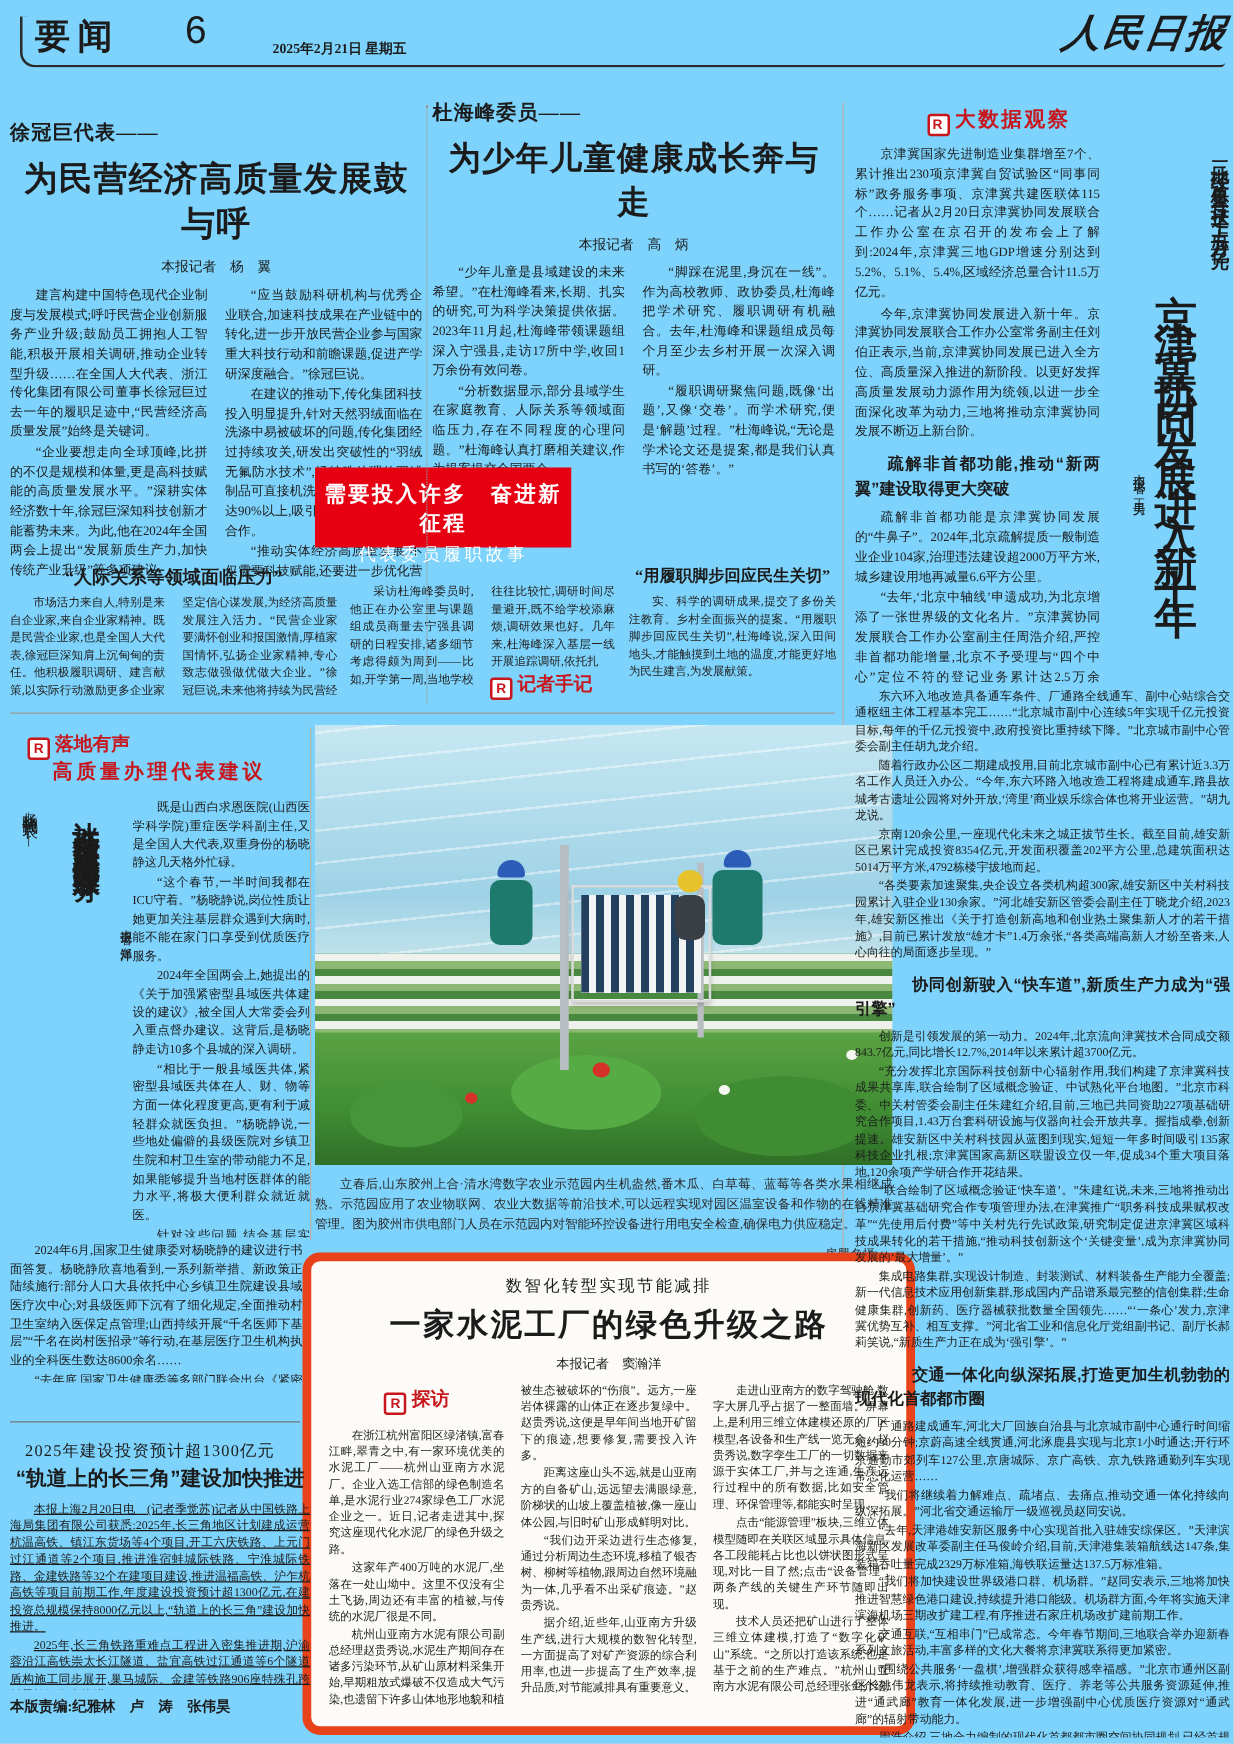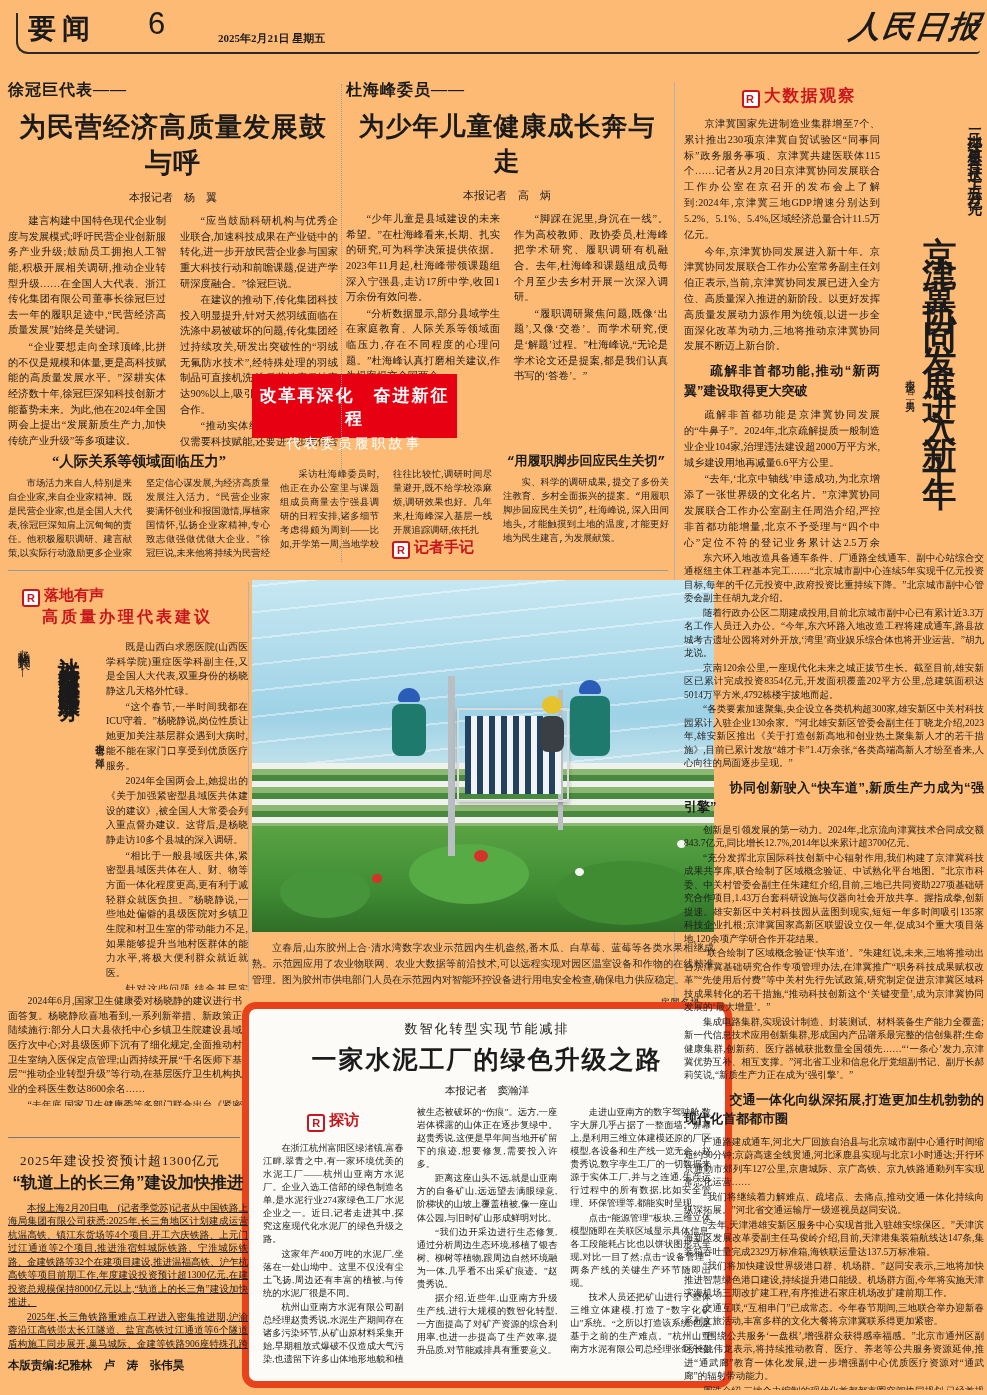--- a/index.html
+++ b/index.html
@@ -1,16 +1,16 @@
 <!DOCTYPE html>
 <html><head>
 <meta charset="utf-8">
 <style>
   html,body{margin:0;padding:0;background:#dedbd4;}
-  .page{position:relative;width:987px;height:1395px;margin:0 auto;background:#fdba74;
+  .page{position:relative;width:987px;height:1395px;margin:0 auto;background:#7dd3fc;
         font-family:"Liberation Serif","DejaVu Serif",serif;color:#1b1b1b;overflow:hidden;}
   .abs{position:absolute;}
   p{margin:0 0 1px 0;text-indent:2em;}
   .jt{text-align:justify;}
   .sans{font-family:"Liberation Sans","DejaVu Sans",sans-serif;}
   .red{color:#c8161d;}
   .r-icon{display:inline-block;width:14px;height:14px;line-height:14px;text-align:center;
         border:2px solid #c8161d;border-radius:3px;color:#c8161d;font-weight:bold;font-size:11px;
         font-family:"Liberation Sans",sans-serif;margin-right:4px;vertical-align:-2px;background:#fff;}
   .vert{writing-mode:vertical-rl;}
@@ -24,39 +24,39 @@
   
   .header-line{left:16px;top:13px;width:962px;height:39px;border-left:2.5px solid #2a2a2a;
         border-bottom:2.5px solid #2a2a2a;border-bottom-left-radius:12px;border-bottom-right-radius:4px;}
   .sec-name{left:28px;top:10px;font-size:28px;font-weight:bold;letter-spacing:6px;}
   .page-no{left:148px;top:6px;font-size:31px;font-family:"Liberation Sans",sans-serif;}
   .page-date{left:218px;top:31px;font-size:11px;font-weight:bold;}
   .masthead{left:850px;top:6px;font-size:31px;font-weight:900;font-style:italic;
         transform:skewX(-8deg);letter-spacing:2px;}
 
   
-  .art1{left:8px;top:80px;width:330px;}
+  .art1{left:8px;top:96px;width:330px;}
   .art2{left:346px;top:80px;width:322px;}
   .kicker{font-size:16px;font-weight:bold;letter-spacing:1px;}
   .hl{font-weight:bold;text-align:center;letter-spacing:1px;margin-top:8px;}
   .art1 .hl{font-size:27px;} .art2 .hl{font-size:26px;}
   .byline{text-align:center;font-size:11px;margin:9px 0 8px;}
   .art-body{font-size:10.3px;line-height:1.52;height:252px;}
 
   .slogan{left:252px;top:374px;width:205px;height:64px;background:#e60012;color:#fff;text-align:center;}
   .slogan .l1{font-size:17px;font-weight:bold;letter-spacing:2px;margin-top:10px;
         font-family:"Liberation Sans",sans-serif;}
   .slogan .l2{font-size:14px;margin-top:5px;letter-spacing:3px;}
 
   
   .q-title{text-align:center;font-weight:bold;font-size:14.5px;margin-bottom:6px;}
   .q-body{font-size:9.3px;line-height:1.5;color:#222;}
   .q1{left:8px;top:452px;width:262px;}
   .q2{left:280px;top:468px;width:212px;}
-  .q3{left:503px;top:452px;width:166px;font-family:Liberation Mono, monospace;}
+  .q3{left:503px;top:452px;width:166px;}
   .q3 .q-title{font-size:13px;}
   .memo-label{left:392px;top:538px;font-size:15px;font-weight:bold;}
 
   .hr1{left:8px;top:570px;width:660px;}
   .vd1{left:341px;top:84px;height:478px;}
   .v2{left:674px;top:82px;height:1306px;}
   .v3{left:248px;top:582px;height:410px;}
 
   
   .land-label{left:22px;top:586px;font-size:15px;font-weight:bold;}
@@ -153,21 +153,21 @@
     <div class="art-body cols2 jt clip">
       <p>“少年儿童是县域建设的未来希望。”在杜海峰看来,长期、扎实的研究,可为科学决策提供依据。2023年11月起,杜海峰带领课题组深入宁强县,走访17所中学,收回1万余份有效问卷。</p>
       <p>“分析数据显示,部分县域学生在家庭教育、人际关系等领域面临压力,存在不同程度的心理问题。”杜海峰认真打磨相关建议,作为提案提交全国两会。</p>
       <p>“脚踩在泥里,身沉在一线”。作为高校教师、政协委员,杜海峰把学术研究、履职调研有机融合。去年,杜海峰和课题组成员每个月至少去乡村开展一次深入调研。</p>
       <p>“履职调研聚焦问题,既像‘出题’,又像‘交卷’。而学术研究,便是‘解题’过程。”杜海峰说,“无论是学术论文还是提案,都是我们认真书写的‘答卷’。”</p>
 
     </div>
   </div>
 
   <div class="abs slogan">
-    <div class="l1">改革再深化　奋进新征程</div>
+    <div class="l1">需要投入许多　奋进新征程</div>
     <div class="l2">代表委员履职故事</div>
   </div>
 
   <div class="abs q1">
     <div class="q-title">“人际关系等领域面临压力”</div>
     <div class="q-body cols2 jt clip" style="height:86px;">
       <p style="text-indent:2em;">市场活力来自人,特别是来自企业家,来自企业家精神。既是民营企业家,也是全国人大代表,徐冠巨深知肩上沉甸甸的责任。他积极履职调研、建言献策,以实际行动激励更多企业家坚定信心谋发展,为经济高质量发展注入活力。“民营企业家要满怀创业和报国激情,厚植家国情怀,弘扬企业家精神,专心致志做强做优做大企业。”徐冠巨说,未来他将持续为民营经济高质量发展建言献策,提出更多让民营企业坚定发展信心、激发创新活力的建议。</p>
     </div>
   </div>
   <div class="abs q2">
@@ -202,21 +202,21 @@
     <div class="land-body jt clip">
       <p>既是山西白求恩医院(山西医学科学院)重症医学科副主任,又是全国人大代表,双重身份的杨晓静这几天格外忙碌。</p>
       <p>“这个春节,一半时间我都在ICU守着。”杨晓静说,岗位性质让她更加关注基层群众遇到大病时,能不能在家门口享受到优质医疗服务。</p>
       <p>2024年全国两会上,她提出的《关于加强紧密型县域医共体建设的建议》,被全国人大常委会列入重点督办建议。这背后,是杨晓静走访10多个县城的深入调研。</p>
       <p>“相比于一般县域医共体,紧密型县域医共体在人、财、物等方面一体化程度更高,更有利于减轻群众就医负担。”杨晓静说,一些地处偏僻的县级医院对乡镇卫生院和村卫生室的带动能力不足,如果能够提升当地村医群体的能力水平,将极大便利群众就近就医。</p>
       <p>针对这些问题,结合基层实际,杨晓静分别提出做强县级龙头、做实县乡一体与乡村一体、筑牢基层网底、加强“三医联动”、优化基层用药管理等建议。</p>
 
     </div>
   </div>
   <div class="abs land-cont jt clip">
-    <p>2024年6月,国家卫生健康委对杨晓静的建议进行书面答复。杨晓静欣喜地看到,一系列新举措、新政策正陆续施行:部分人口大县依托中心乡镇卫生院建设县域医疗次中心;对县级医师下沉有了细化规定,全面推动村卫生室纳入医保定点管理;山西持续开展“千名医师下基层”“推动企业转型升级”等行动,在基层医疗卫生机构执业的全科医生数达8600余名……</p>
+    <p>2024年6月,国家卫生健康委对杨晓静的建议进行书面答复。杨晓静欣喜地看到,一系列新举措、新政策正陆续施行:部分人口大县依托中心乡镇卫生院建设县域医疗次中心;对县级医师下沉有了细化规定,全面推动村卫生室纳入医保定点管理;山西持续开展“千名医师下基层”“千名在岗村医招录”等行动,在基层医疗卫生机构执业的全科医生数达8600余名……</p>
     <p>“去年底,国家卫生健康委等多部门联合出台《紧密型县域医疗卫生共同体监测指标体系(2024版)》。这也是我在今年全国两会上关注的重点议题。接下来,我要抓紧调研,继续建言献策。”杨晓静说。</p>
   </div>
 
   <div class="abs photo clip">
     <div class="ph-sky"></div>
     <div class="ph-streaks"></div>
     <div class="ph-field"></div>
     <div class="ph-fg"></div>
     <div class="blob" style="left:6%;bottom:4%;width:90px;height:52px;background:#47953a;"></div>
     <div class="blob" style="left:34%;bottom:8%;width:120px;height:60px;background:#56ab45;"></div>

